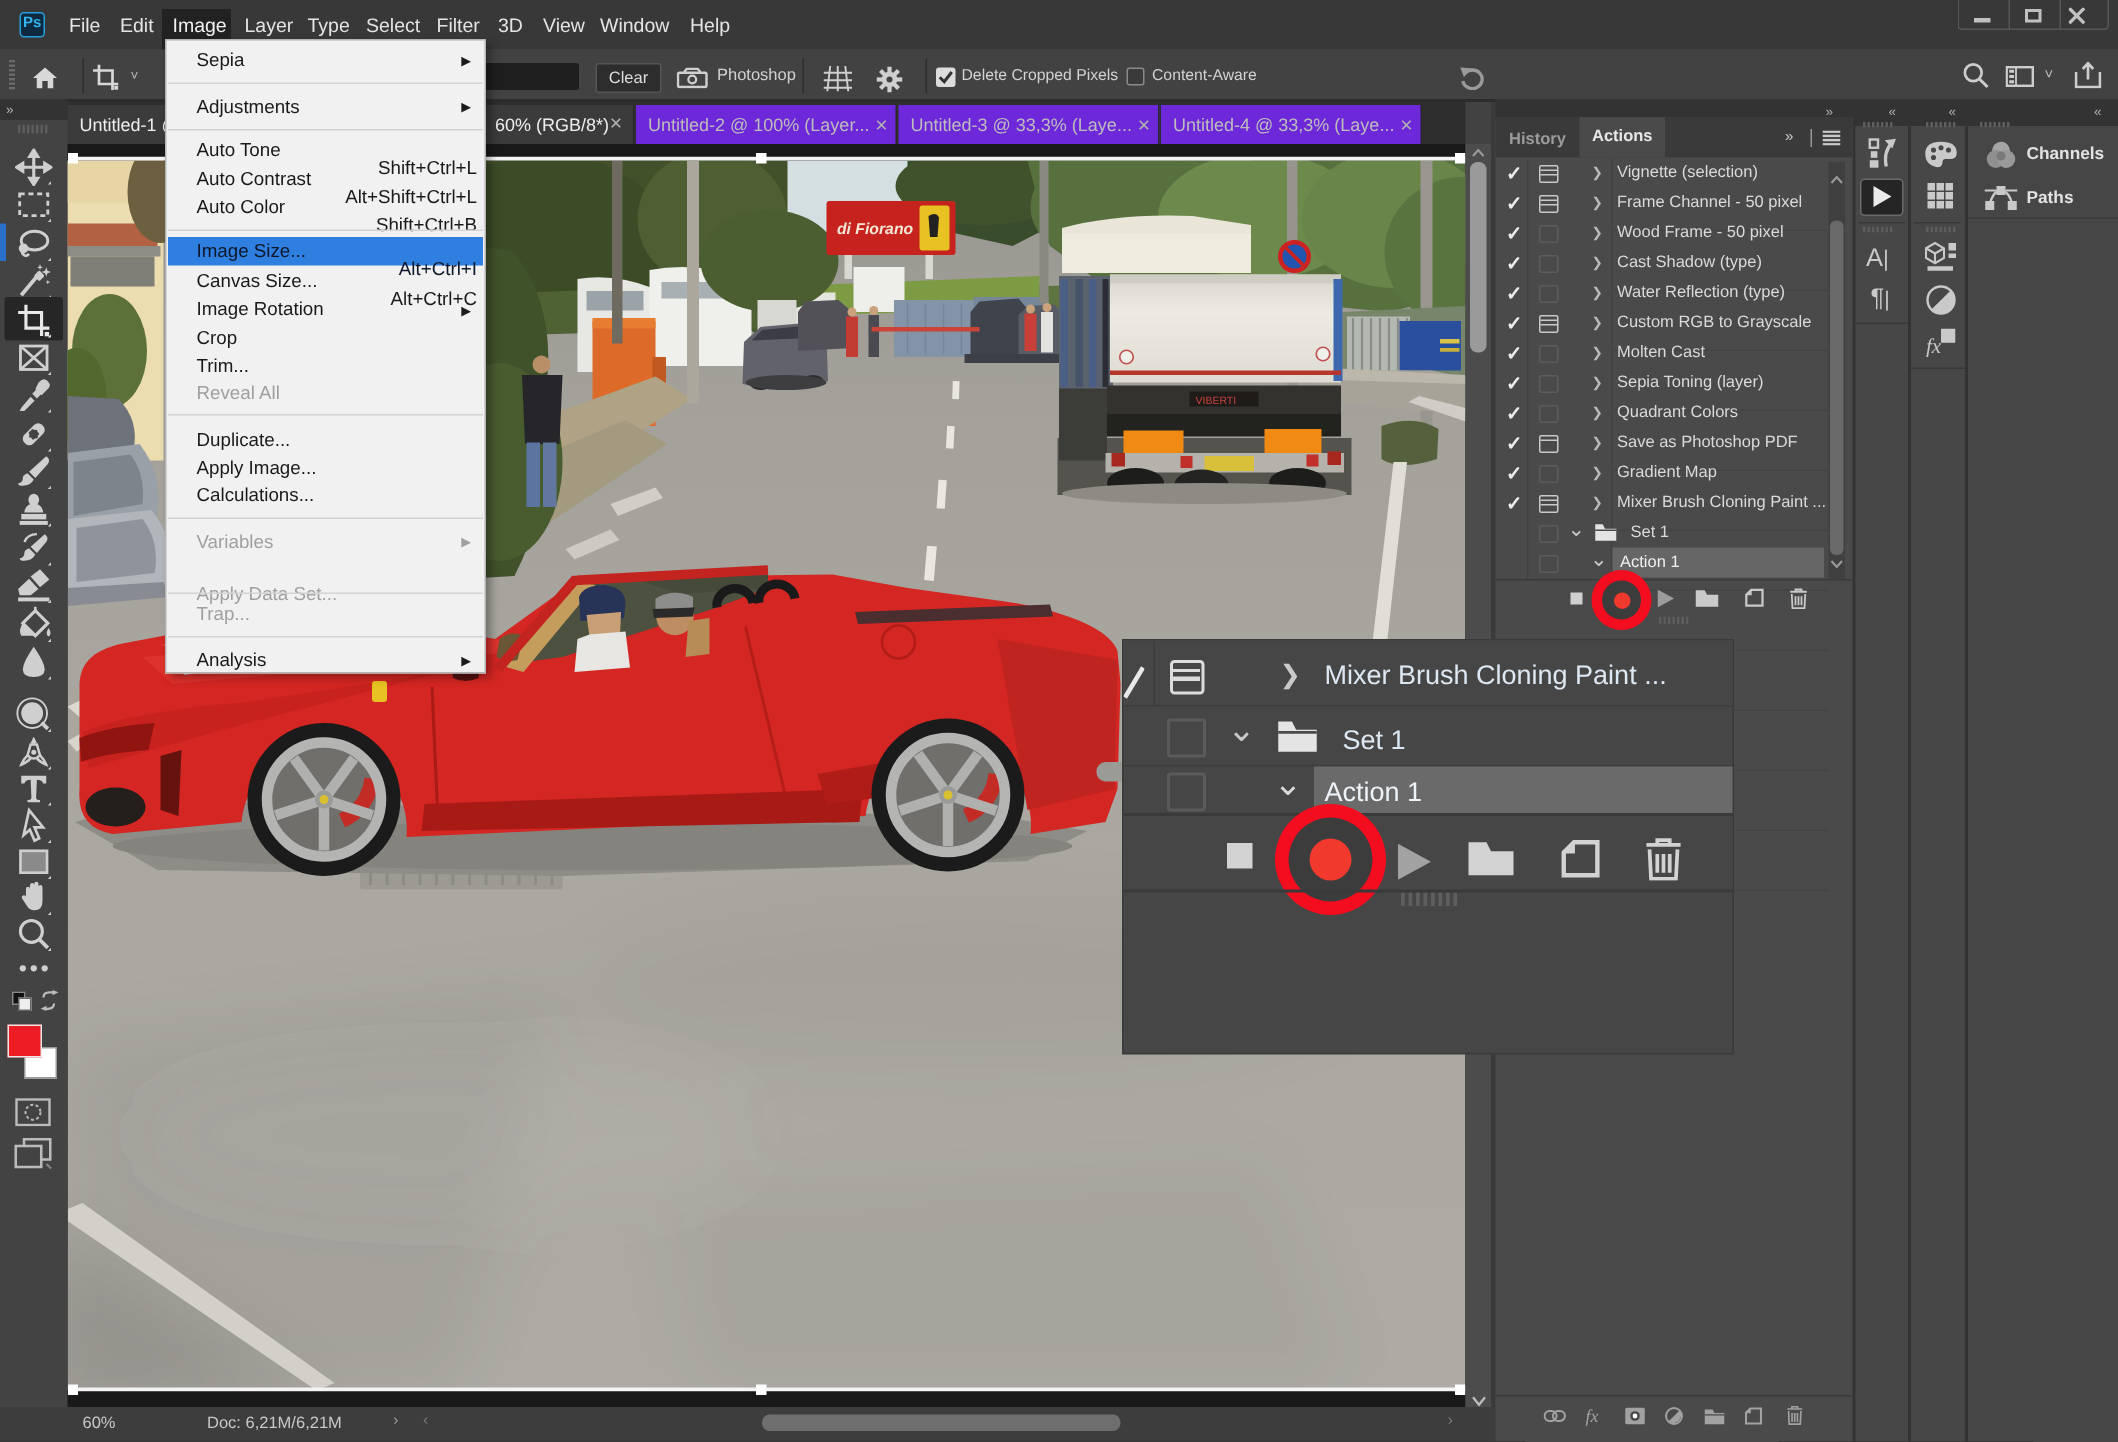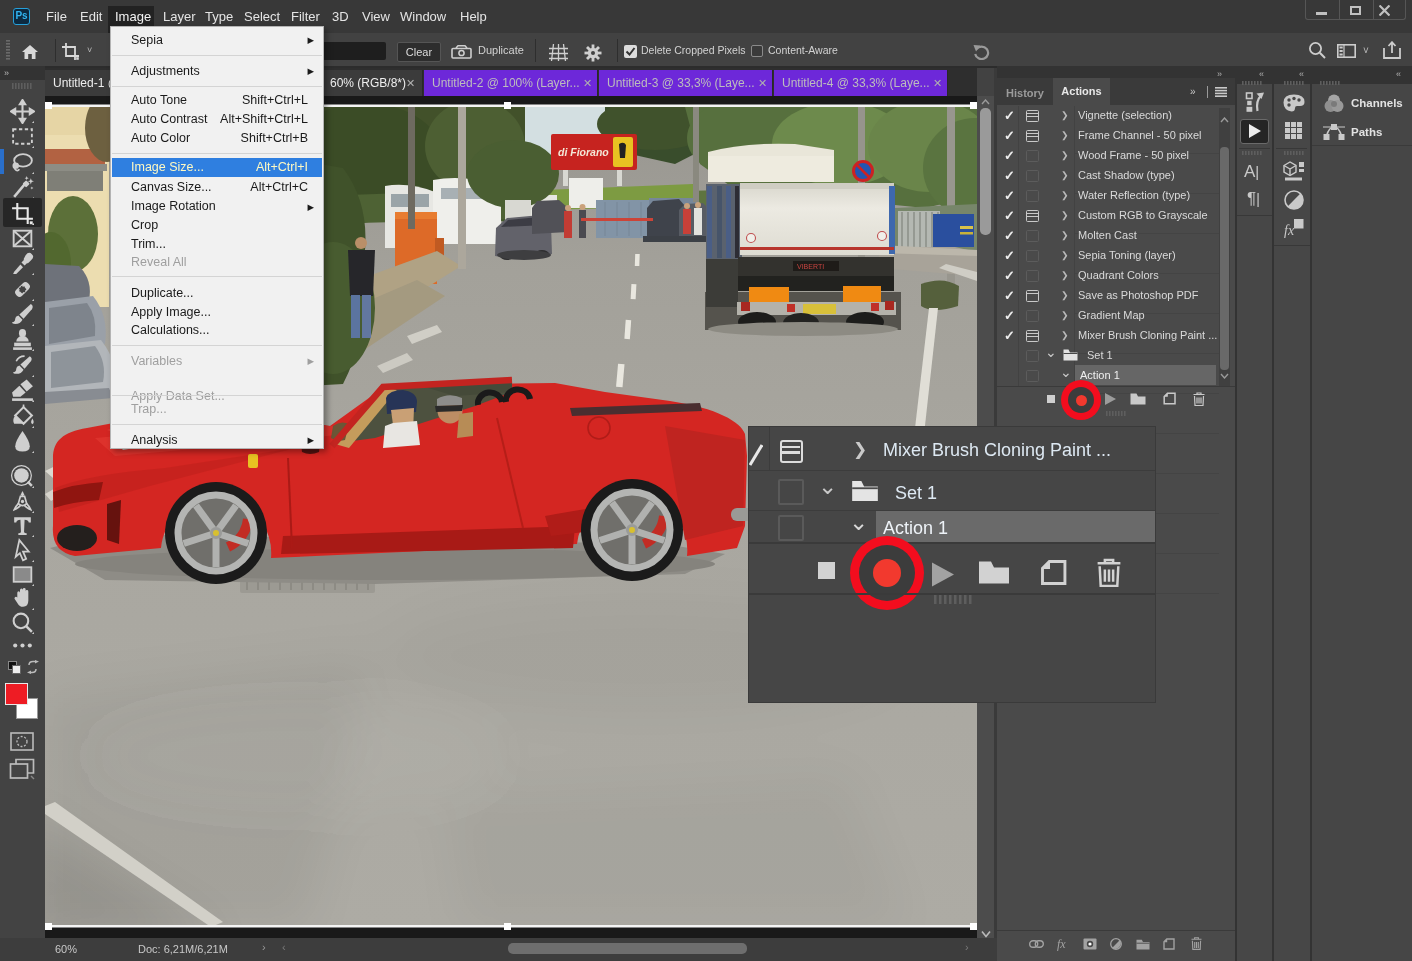--- a/index.html
+++ b/index.html
@@ -34,24 +34,24 @@
   .arow .nm { position:absolute; left:81px; top:3px; font-size:11px; color:#dadada; white-space:nowrap; }
   .arow .chk { position:absolute; left:7px; top:2px; color:#ececec; font-size:13px; font-weight:bold; }
   .arow .dlg { position:absolute; left:29px; top:3.5px; width:12.5px; height:12.5px; border:1px solid #c9c9c9; border-radius:1.5px;}
   .arow .dlg.empty { border-color:#5c5c5c; }
   .arow .tri { position:absolute; left:64px; top:4px; color:#b9b9b9; font-size:9px; }
   .rowsep { position:absolute; left:0; width:222px; height:1px; background:#444444; }
   #ddmenu { position:absolute; left:110px; top:26px; width:214px; height:423px; background:#f1f1f1;
      border:1px solid #b4b4b4; box-shadow:3px 3px 6px rgba(0,0,0,0.35); }
   .mrow { position:absolute; left:1px; width:210px; height:19px; font-size:12.5px; color:#1a1a1a; line-height:19px; }
   .mrow .lbl { position:absolute; left:19px; }
-  .mrow .sc { position:absolute; right:14px; }
+  .mrow .sc { position:absolute; right:4px;margin-top:12px; }
   .mrow .arr { position:absolute; right:8px; font-size:8.5px; top:0.5px;}
   .mrow.dis { color:#9f9f9f; }
-  .mrow.hl { background:#2f7fe0; color:#fef9c3; }
+  .mrow.hl { background:#2f7fe0; color:#0f172a; }
   .msep { position:absolute; left:1px; width:210px; height:1px; background:#d4d4d4; }
   #overlay { position:absolute; left:749px; top:427px; width:406px; height:275px; background:#464646; box-shadow:0 0 0 1px #3a3a3a; }
   svg { display:block; }
   .icon { position:absolute; }
 </style>
 </head>
 <body>
 <div id="stage">
   <div id="menubar">
     <div id="pslogo">Ps</div>
@@ -103,21 +103,21 @@
     <div class="opttext" style="left:87px; color:#bdbdbd; font-size:9px;">˅</div>
     <div style="position:absolute; left:208px; top:9px; width:178px; height:18px; background:#1e1e1e; border-radius:2px;"></div>
     <div style="position:absolute; left:397px; top:9px; width:44px; height:20px; background:#2d2d2d; border:1px solid #555; border-radius:2px; color:#dcdcdc; font-size:11px; text-align:center; line-height:18px;">Clear</div>
     <svg class="icon" style="left:451px;top:12px;" width="21" height="14" viewBox="0 0 21 14">
       <g fill="none" stroke="#cfcfcf" stroke-width="1.6">
           <rect x="1" y="3.5" width="19" height="9.5" rx="1"></rect>
           <path d="M5 3 L7 0.8 L14 0.8 L16 3"></path>
         </g>
       <circle cx="10.5" cy="8" r="2.6" fill="none" stroke="#cfcfcf" stroke-width="1.5"></circle>
     </svg>
-    <div class="opttext" style="left:478px;">Duplicate</div>
+    <div class="opttext" style="left:478px;">Photoshop</div>
     <div class="optsep" style="left:535px;"></div>
     <svg class="icon" style="left:549px;top:11px;" width="19" height="17" viewBox="0 0 19 17">
       <g stroke="#cfcfcf" stroke-width="1.3" fill="none">
           <path d="M4.5 0 L2.5 17 M9.5 0 L9.5 17 M14.5 0 L16.5 17 M0 4.5 L19 4.5 M0 9.5 L19 9.5 M0 14.5 L19 14.5"></path>
         </g>
     </svg>
     <svg class="icon" style="left:584px;top:11px;" width="18" height="18" viewBox="0 0 18 18">
       <g fill="#cfcfcf">
           <circle cx="9" cy="9" r="5.2"></circle>
       <g>

